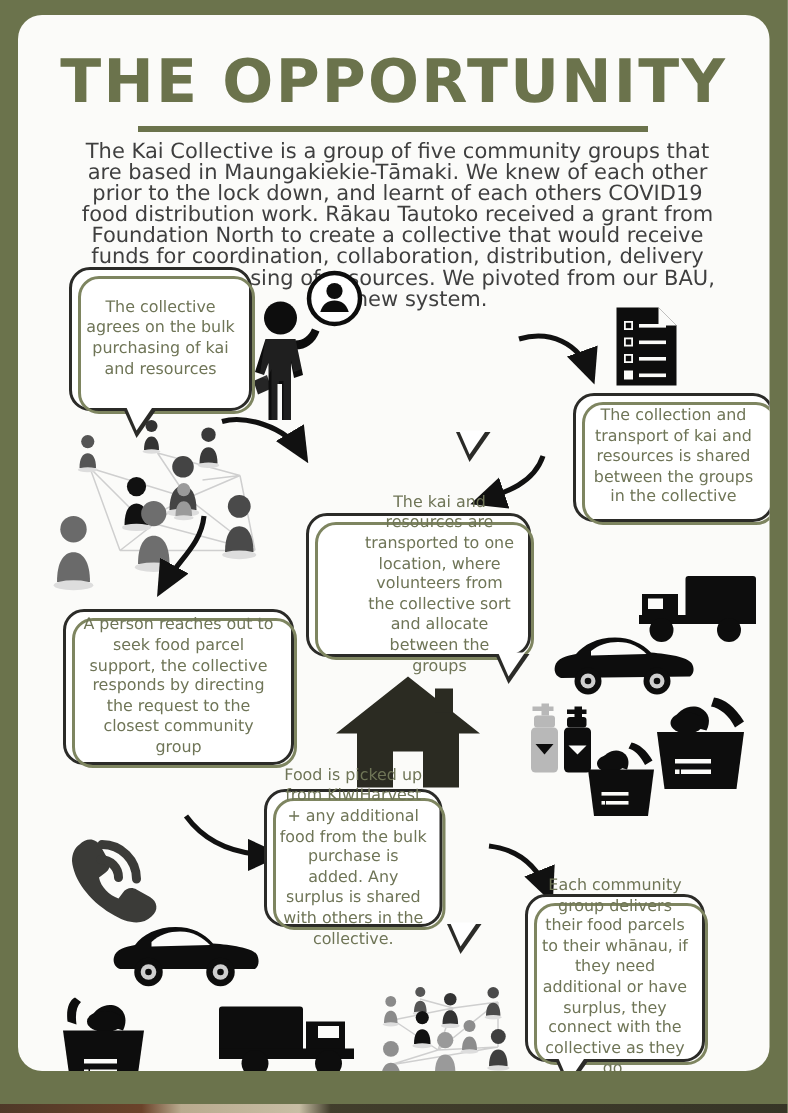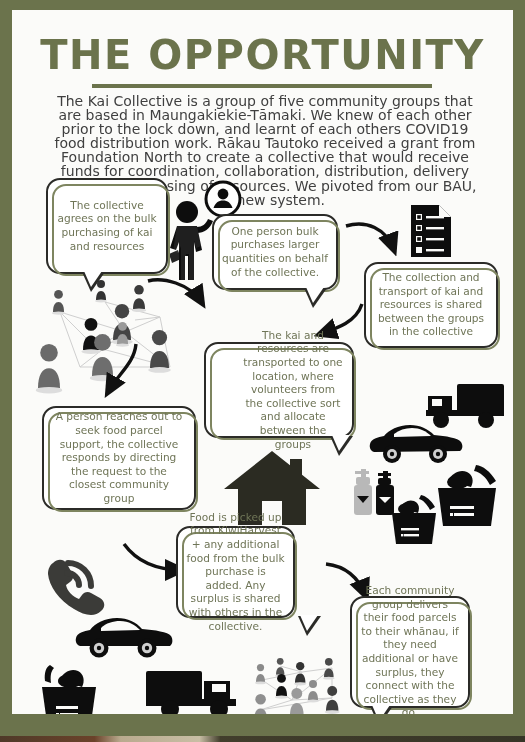--- a/index.html
+++ b/index.html
@@ -13,20 +13,21 @@
     position: relative;
     width: 525px; height: 742px;
     background: #6b734c;
   }
   #canvas {
     position: absolute;
     left: 12px; top: 10px;
     width: 501px; height: 704px;
     background: #fbfbf9;
     overflow: hidden;
+    border-radius: 16px;
   }
   #bottom-strip {
     position: absolute;
     left: 0; bottom: 0; width: 525px; height: 6px;
     background: linear-gradient(90deg,#4a2f22 0%, #6b3a24 18%, #c7b49a 23%, #d8cbb4 38%, #3a3426 42%, #2d2a20 100%);
     opacity: .85;
   }
 
   
   .title {
@@ -425,28 +426,25 @@
       <path d="M4 6 C 22 8, 36 18, 44 38" stroke="#111" stroke-width="3.4" fill="none" marker-end="url(#ah6)"></path>
     </svg>
 
     <div class="bubble" style="left:34px; top:168px; width:122px; height:96px;">
       <span>The collective agrees on the bulk purchasing of kai and resources</span>
     </div>
     <div class="tail tail-dn" style="left:70px; top:262px;">
         <i></i>
       </div>
 
-    <div class="bubble" style="left:200px; top:204px; width:126px; height:76px;">
-      <span>One person bulk purchases larger quantities on behalf of the collective.</span>
-    </div>
     <div class="tail tail-dn" style="left:292px; top:278px;">
         <i></i>
       </div>
 
-    <div class="bubble" style="left:352px; top:252px; width:134px; height:86px;">
+    <div class="bubble" style="left:370px; top:252px; width:134px; height:86px;">
       <span>The collection and transport of kai and resources is shared between the groups in the collective</span>
     </div>
 
     <div class="bubble" style="left:192px; top:332px; width:150px; height:96px;padding-left:36px;">
       <span>The kai and resources are transported to one location, where volunteers from the collective sort and allocate between the groups</span>
     </div>
     <div class="tail tail-dn" style="left:318px; top:426px;">
         <i></i>
       </div>
 

